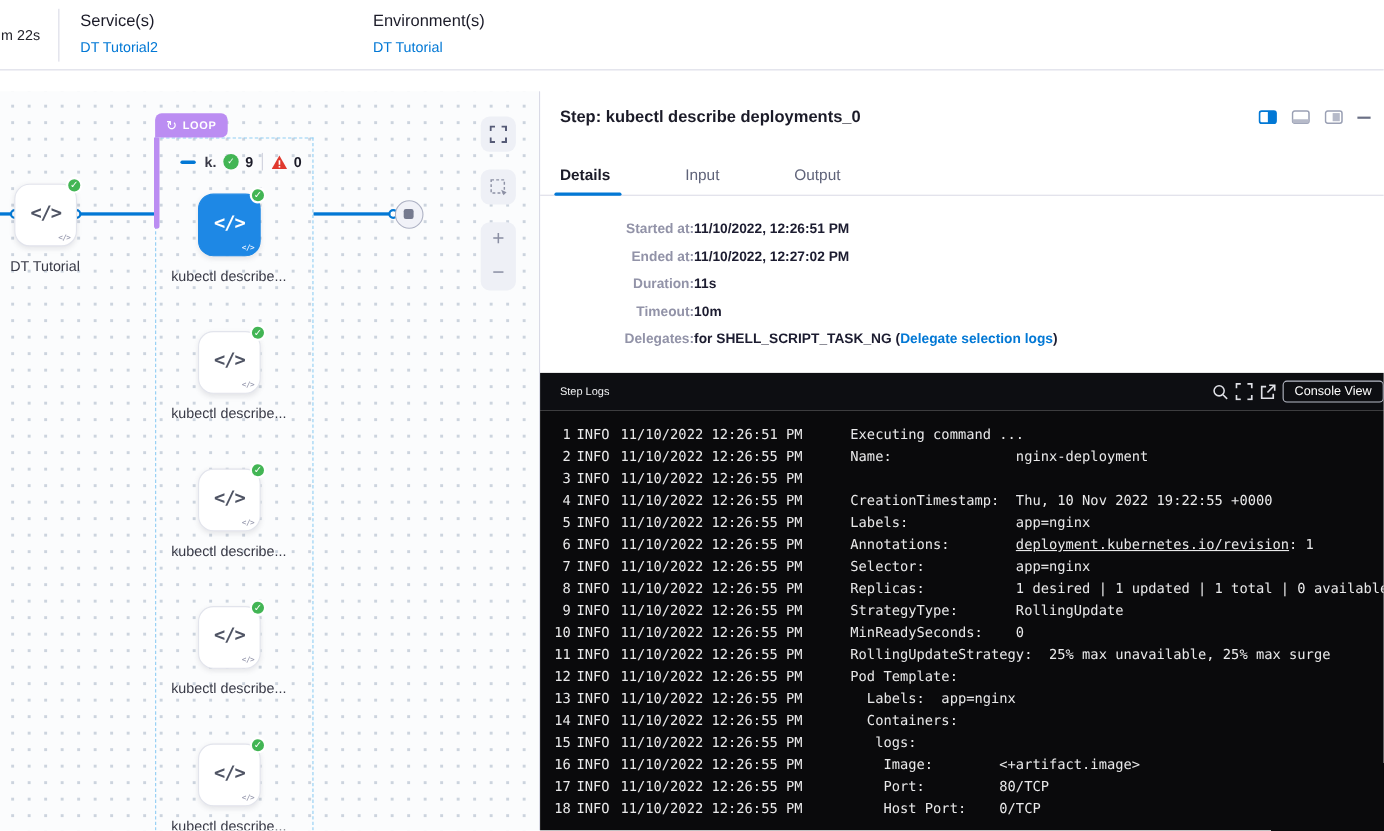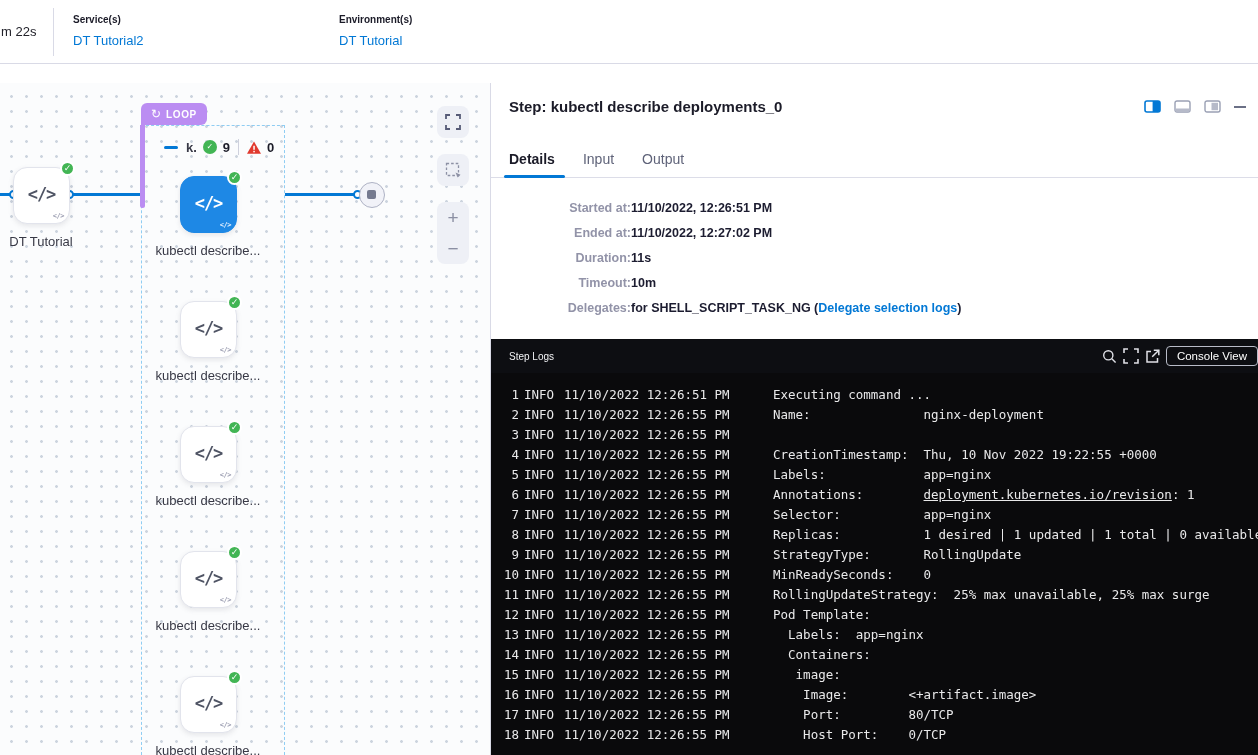--- a/index.html
+++ b/index.html
@@ -6,21 +6,21 @@
   html,body { width:1258px; height:755px; overflow:hidden; background:#fff;
     font-family:"Liberation Sans", sans-serif; }
   .app { position:relative; width:1258px; height:755px; }
 
   
   .topbar { position:absolute; left:0; top:0; width:1258px; height:64px; background:#fff;
     border-bottom:1px solid #d9dae6; display:flex; align-items:center; }
   .duration { width:53px; padding-left:1px; font-size:13px; color:#22222a; }
   .tb-divider { width:1px; height:48px; background:#d9dae6; }
   .meta-col { margin-left:19px; width:247px; }
-  .meta-label { font-size:10px; font-weight:700; color:#1b1b28; margin-bottom:6px; }
+  .meta-label { font-size:15px; font-weight:400; color:#1b1b28; margin-bottom:6px; }
   .meta-link { font-size:13px; color:var(--c-accent); cursor:pointer; text-decoration:none; }
 
   
   .canvas { position:absolute; left:0; top:83px; width:490px; height:672px; overflow:hidden;
     background-color:#fbfcfd;
     background-image:radial-gradient(circle, #ccd4de 1.3px, transparent 1.5px);
     background-size:15px 15px; background-position:4px 6px; }
   .pipe-line { position:absolute; height:2.5px; background:var(--c-accent); top:110px; }
   .conn-dot { position:absolute; width:9px; height:9px; border-radius:50%; background:#fff;
     border:2px solid var(--c-accent); top:107px; }
@@ -70,21 +70,21 @@
 
   
   .panel { position:absolute; left:490px; top:83px; width:768px; height:672px; background:#fff;
     border-left:1px solid #d9dae6; display:flex; flex-direction:column; }
   .panel-top { padding:14px 12px 0 18px; display:flex; justify-content:space-between;
     align-items:flex-start; }
   .panel-title { font-size:15px; font-weight:700; color:#1b1b28; line-height:20px; }
   .panel-icons { display:flex; align-items:center; gap:13px; padding-top:3px; }
   .p-icon { cursor:pointer; display:flex; }
   .min-dash { width:12px; height:2px; background:#6b7086; }
-  .tabs { margin-top:34px; padding:0 18px; border-bottom:1px solid #dcdde8; display:flex; }
+  .tabs { margin-top:34px; padding:0 18px; border-bottom:1px solid #dcdde8; display:flex;gap:40px; }
   .tab { font-size:14px; color:#5f6379; margin-right:28px; padding-bottom:10px;
     cursor:pointer; position:relative; }
   .tab.active { font-weight:700; color:#1b1b28; }
   .tab.active::after { content:""; position:absolute; left:-5px; right:-10px; bottom:-1px;
     height:3px; background:var(--c-accent); border-radius:2px; }
   .details { height:161px; padding:23px 18px 0 18px; }
   .d-row { display:flex; margin-bottom:11px; }
   .d-label { width:122px; flex:none; font-size:12.5px; font-weight:600; color:#9293a8;text-align:right; }
   .d-value { font-size:12.5px; font-weight:700; color:#1c1c30; }
   .d-link { color:var(--c-accent); cursor:pointer; }
@@ -312,20 +312,20 @@
           <div class="log-row"><span class="ln">5</span><span class="lv">INFO</span><span class="lt">11/10/2022 12:26:55 PM</span><span class="lm">Labels:             app=nginx</span></div>
           <div class="log-row"><span class="ln">6</span><span class="lv">INFO</span><span class="lt">11/10/2022 12:26:55 PM</span><span class="lm">Annotations:        <span class="log-link">deployment.kubernetes.io/revision</span>: 1</span></div>
           <div class="log-row"><span class="ln">7</span><span class="lv">INFO</span><span class="lt">11/10/2022 12:26:55 PM</span><span class="lm">Selector:           app=nginx</span></div>
           <div class="log-row"><span class="ln">8</span><span class="lv">INFO</span><span class="lt">11/10/2022 12:26:55 PM</span><span class="lm">Replicas:           1 desired | 1 updated | 1 total | 0 available</span></div>
           <div class="log-row"><span class="ln">9</span><span class="lv">INFO</span><span class="lt">11/10/2022 12:26:55 PM</span><span class="lm">StrategyType:       RollingUpdate</span></div>
           <div class="log-row"><span class="ln">10</span><span class="lv">INFO</span><span class="lt">11/10/2022 12:26:55 PM</span><span class="lm">MinReadySeconds:    0</span></div>
           <div class="log-row"><span class="ln">11</span><span class="lv">INFO</span><span class="lt">11/10/2022 12:26:55 PM</span><span class="lm">RollingUpdateStrategy:  25% max unavailable, 25% max surge</span></div>
           <div class="log-row"><span class="ln">12</span><span class="lv">INFO</span><span class="lt">11/10/2022 12:26:55 PM</span><span class="lm">Pod Template:</span></div>
           <div class="log-row"><span class="ln">13</span><span class="lv">INFO</span><span class="lt">11/10/2022 12:26:55 PM</span><span class="lm">  Labels:  app=nginx</span></div>
           <div class="log-row"><span class="ln">14</span><span class="lv">INFO</span><span class="lt">11/10/2022 12:26:55 PM</span><span class="lm">  Containers:</span></div>
-          <div class="log-row"><span class="ln">15</span><span class="lv">INFO</span><span class="lt">11/10/2022 12:26:55 PM</span><span class="lm">   image:</span></div>
+          <div class="log-row"><span class="ln">15</span><span class="lv">INFO</span><span class="lt">11/10/2022 12:26:55 PM</span><span class="lm">   logs:</span></div>
           <div class="log-row"><span class="ln">16</span><span class="lv">INFO</span><span class="lt">11/10/2022 12:26:55 PM</span><span class="lm">    Image:        &lt;+artifact.image&gt;</span></div>
           <div class="log-row"><span class="ln">17</span><span class="lv">INFO</span><span class="lt">11/10/2022 12:26:55 PM</span><span class="lm">    Port:         80/TCP</span></div>
           <div class="log-row"><span class="ln">18</span><span class="lv">INFO</span><span class="lt">11/10/2022 12:26:55 PM</span><span class="lm">    Host Port:    0/TCP</span></div>
         </div>
     </div>
   </div>
 </div>
 
 </body></html>

